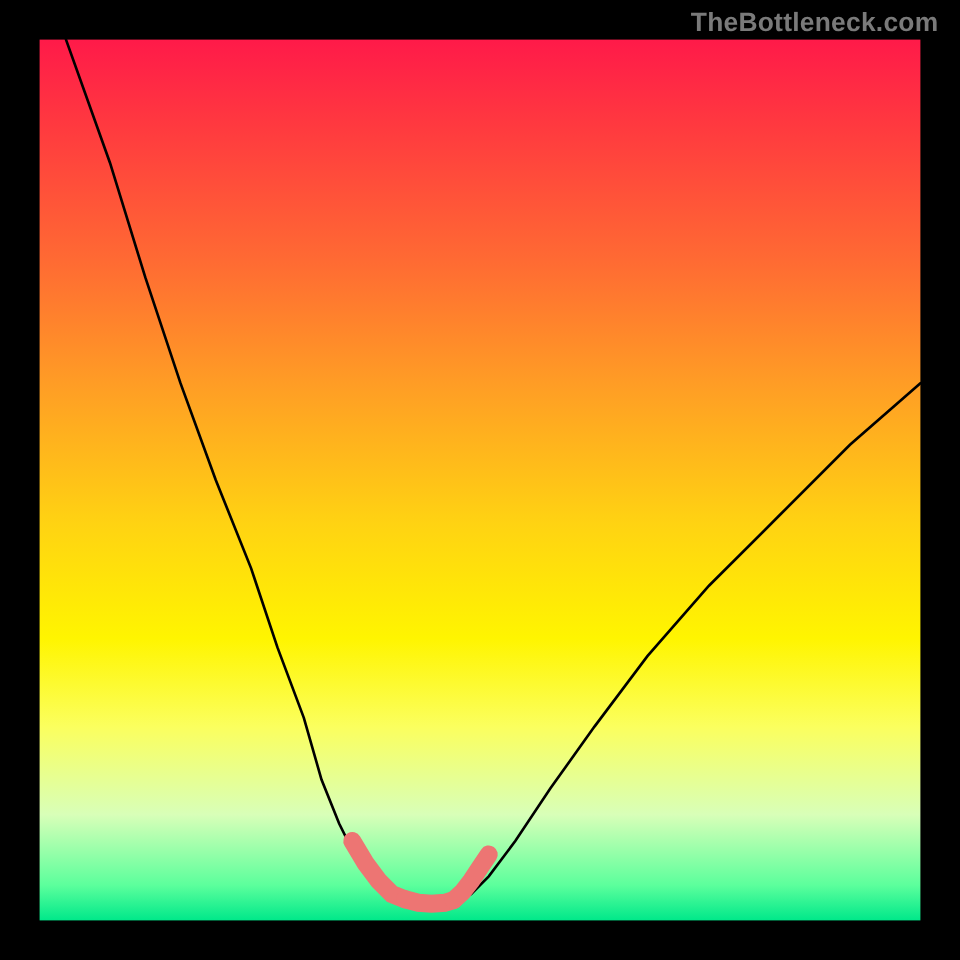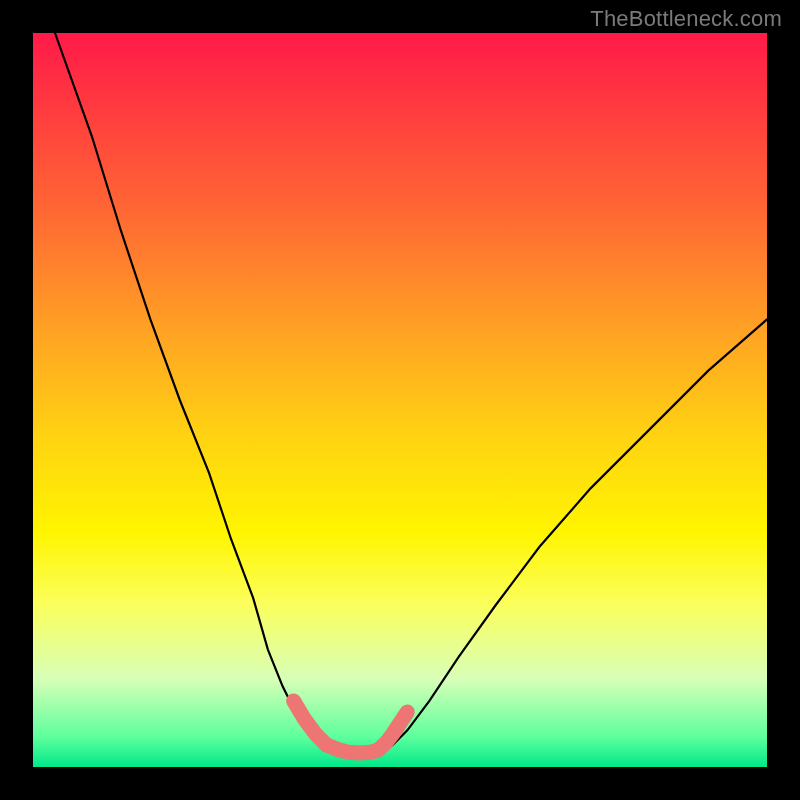--- a/index.html
+++ b/index.html
@@ -35,21 +35,21 @@
       #5cff9c 96%,
       #00e88a 100%
     );
   }
   .watermark {
     position: absolute;
     top: 6px;
     right: 18px;
     color: #7a7a7a;
     font-size: 22px;
-    font-weight: 400;
+    font-weight: 700;
     letter-spacing: 0.2px;
     user-select: none;
   }
   svg.curves {
     position: absolute;
     left: 33px;
     top: 33px;
     width: 734px;
     height: 734px;
     overflow: visible;

